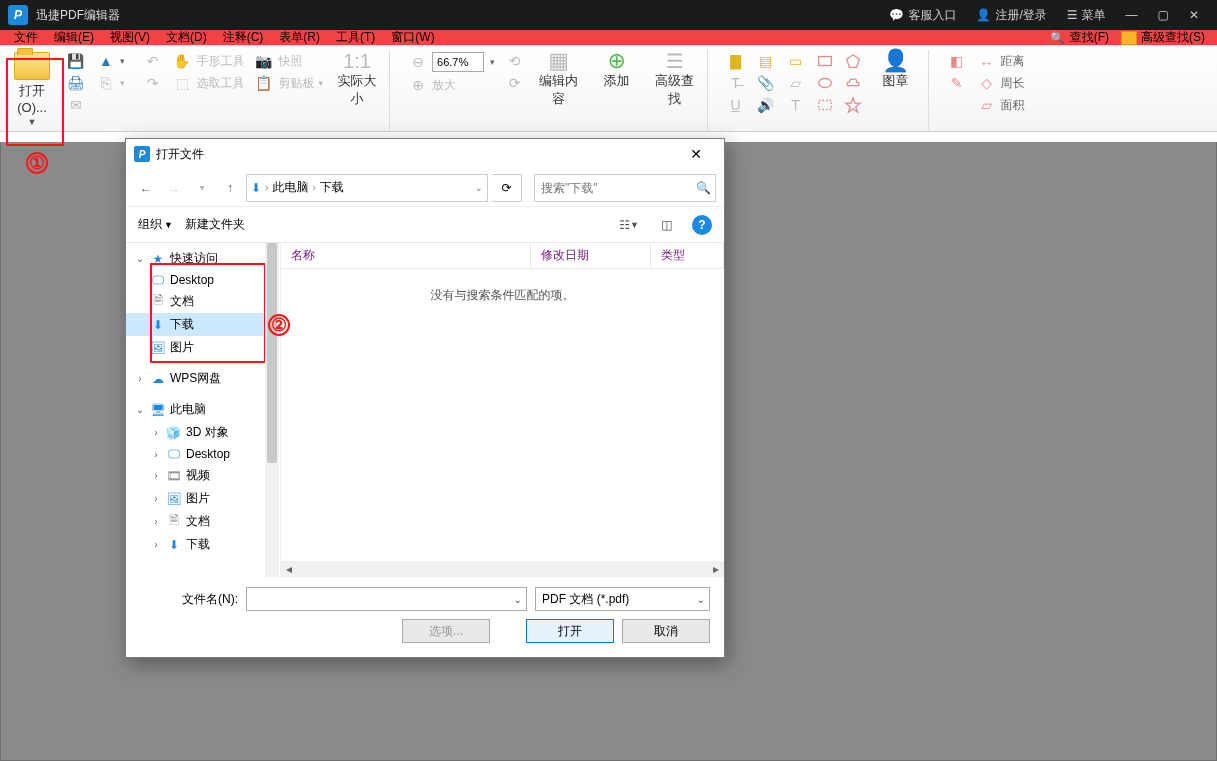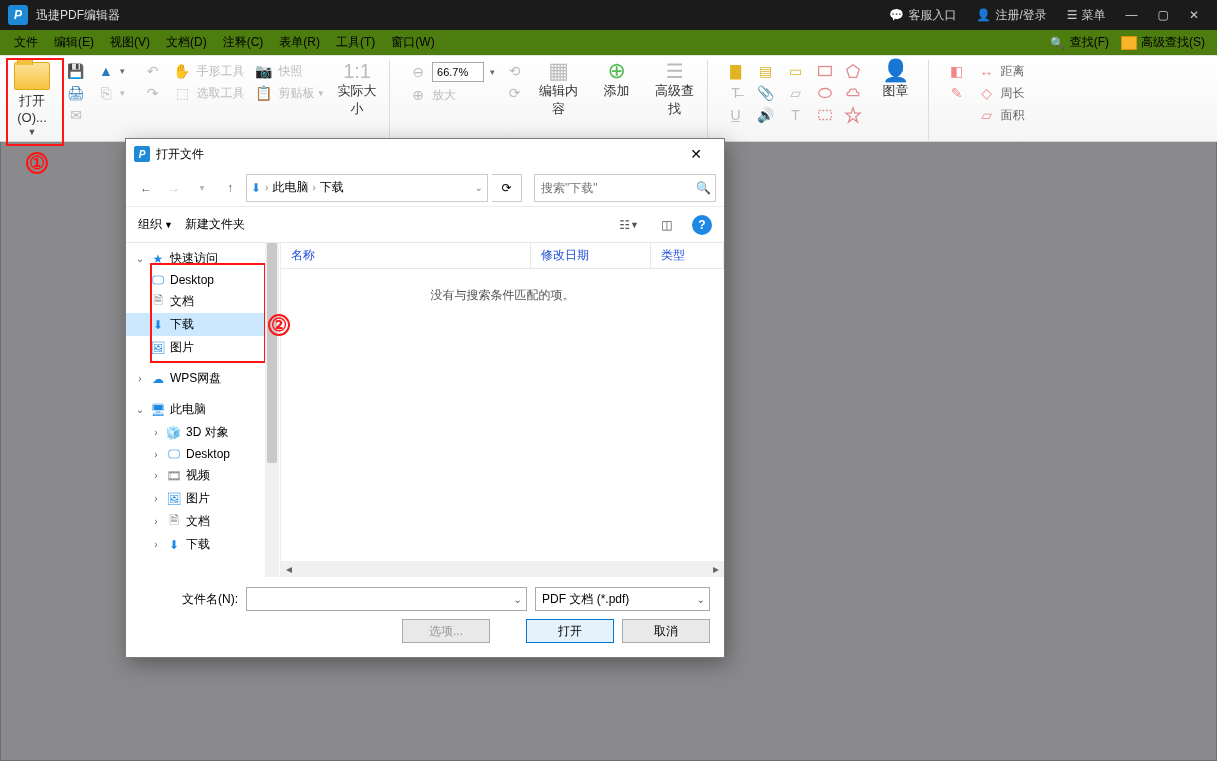--- a/index.html
+++ b/index.html
@@ -2,21 +2,21 @@
 <html><head>
 <meta charset="utf-8">
 <style>
 *{box-sizing:border-box;margin:0;padding:0;font-family:"Microsoft YaHei",sans-serif;font-size:12px;user-select:none}
 body{width:1217px;height:761px;background:#fff;position:relative;overflow:hidden}
 .titlebar{height:30px;background:#1b1b1b;display:flex;align-items:center;color:#ddd;padding:0 8px}
 .titlebar .logo{width:20px;height:20px;background:#1e89d6;border-radius:3px;display:flex;align-items:center;justify-content:center;margin-right:8px;color:#fff;font-weight:bold;font-style:italic}
 .titlebar .title{flex:0 0 auto}
 .titlebar .spacer{flex:1}
 .titlebar .tb-btn{display:flex;align-items:center;gap:4px;padding:0 10px;height:30px;cursor:pointer;color:#ccc}
-.menubar{height:26px;background:#4d7c0f;border-bottom:1px solid #e5e5e5;display:flex;align-items:center;padding:0 6px}
+.menubar{height:16px;background:#ef4444;border-bottom:1px solid #e5e5e5;display:flex;align-items:center;padding:0 6px}
 .menubar .m{padding:3px 8px;cursor:pointer}
 .menubar .sp{flex:1}
 .menubar .find{display:flex;align-items:center;gap:4px;padding:3px 6px;cursor:pointer}
 .menubar .adv-icon{width:16px;height:14px;background:#f9b52a;border:1px solid #d8920c;display:inline-block}
 .ribbon{height:86px;background:linear-gradient(#fff,#f5f5f5);border-bottom:1px solid #d0d0d0;display:flex;align-items:flex-start;padding:4px 4px 0 4px;gap:2px;overflow:hidden}
 .rgroup{display:flex;flex-direction:column;align-items:center;gap:2px;padding:0 4px;height:80px;position:relative}
 .rgroup.sep{border-right:1px solid #ddd;padding-right:8px;margin-right:12px}
 .rbtn-big{width:48px;display:flex;flex-direction:column;align-items:center;gap:2px;cursor:pointer;padding:2px}
 .rbtn-big .lbl{font-size:13px;text-align:center;color:#333}
 .rbtn-small{display:flex;align-items:center;gap:4px;padding:2px 4px;cursor:pointer;color:#666;font-size:11px;white-space:nowrap}
@@ -49,21 +49,21 @@
 .dlg-body{flex:1;display:flex;min-height:0}
 .dlg-tree{width:155px;border-right:1px solid #eee;overflow:auto;padding:4px 0;position:relative}
 .tree-item{display:flex;align-items:center;gap:4px;padding:3px 4px 3px 8px;cursor:pointer;white-space:nowrap}
 .tree-item.sel{background:#cce8ff}
 .tree-item .exp{width:12px;text-align:center;color:#666;font-size:10px}
 .tree-item .ti-ico{width:16px;height:14px;display:flex;align-items:center;justify-content:center}
 .tree-indent1{padding-left:24px}
 .qa-box{position:absolute;top:20px;left:24px;width:116px;height:100px;border:2px solid #ff1515;pointer-events:none}
 .dlg-list{flex:1;display:flex;flex-direction:column;position:relative}
 .list-head{height:26px;display:flex;border-bottom:1px solid #e8e8e8}
-.list-head .col{padding:4px 10px;border-right:1px solid #e8e8e8;color:#1d4ed8}
+.list-head .col{padding:4px 10px;border-right:1px solid #e8e8e8;color:#701a75}
 .list-empty{flex:1;display:flex;align-items:flex-start;justify-content:center;padding-top:18px;color:#555}
 .list-scroll{height:16px;background:#f0f0f0;display:flex;align-items:center}
 .list-scroll .arr{width:16px;height:16px;display:flex;align-items:center;justify-content:center;color:#666}
 .list-scroll .track{flex:1;height:16px;background:#f0f0f0}
 .dlg-footer{padding:10px 14px 14px 14px;display:flex;flex-direction:column;gap:8px}
 .fn-row{display:flex;align-items:center;gap:8px}
 .fn-row label{width:98px;text-align:right}
 .fn-row .combo{height:24px;border:1px solid #aaa;background:#fff;display:flex;align-items:center;padding:0 6px;position:relative}
 .fn-row .combo .dd{position:absolute;right:4px;color:#555;font-size:10px}
 .btn-row{display:flex;justify-content:flex-end;gap:8px}

